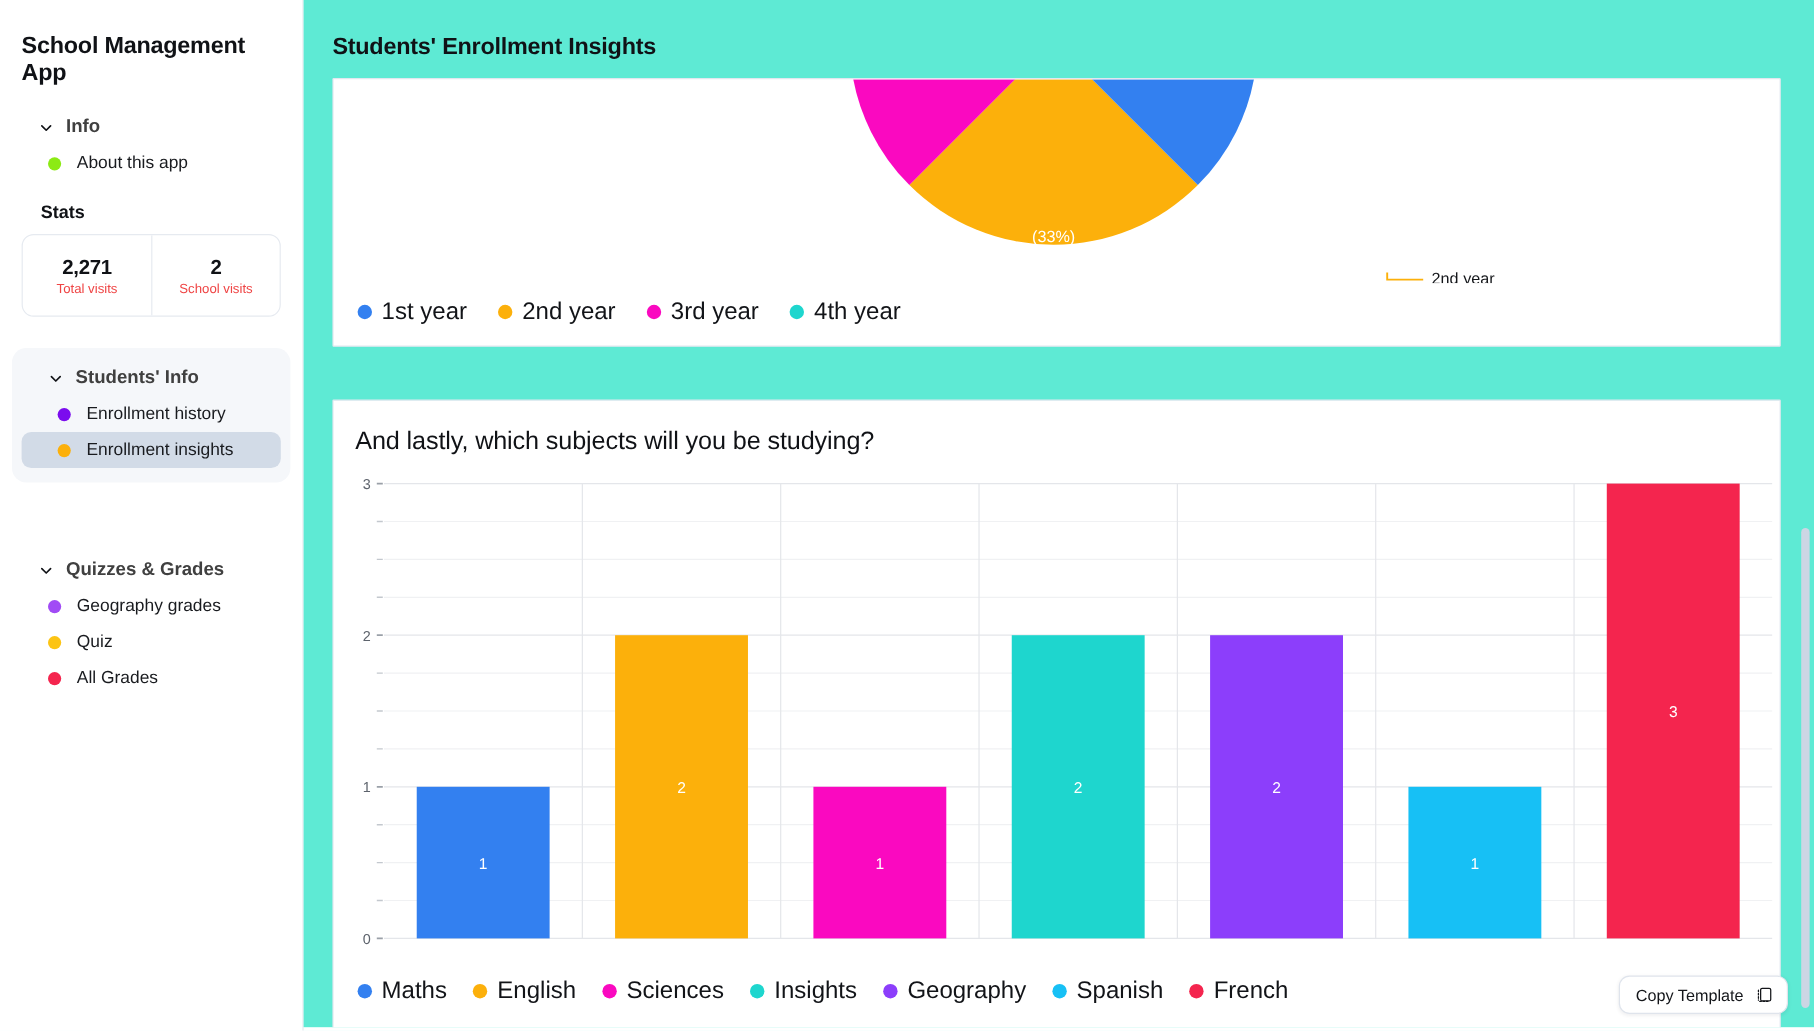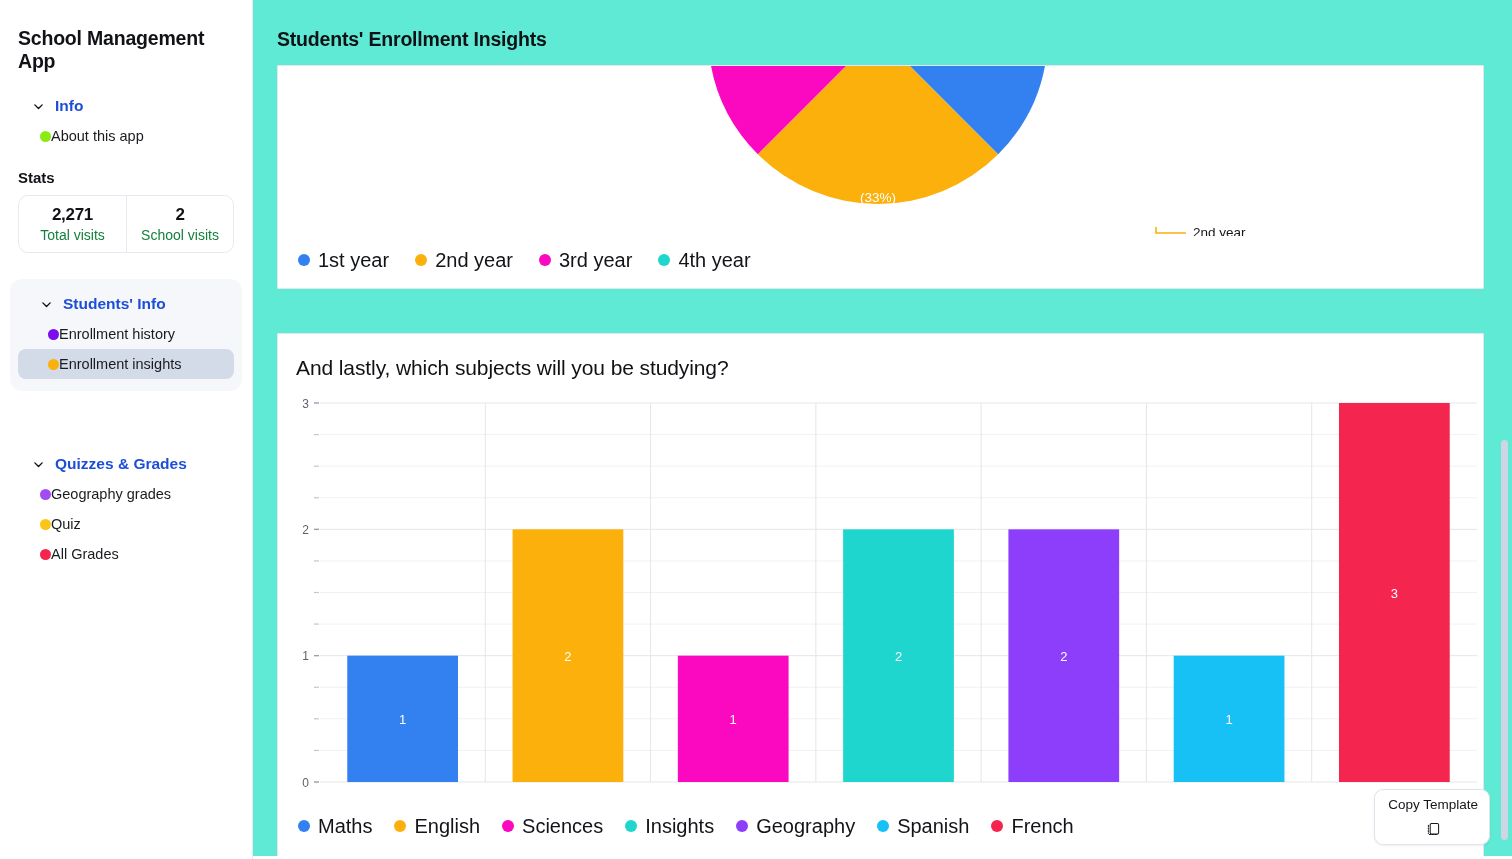--- a/index.html
+++ b/index.html
@@ -22,60 +22,60 @@
     position: relative;
     overflow: hidden;
   }
   .app-title {
     font-size: 19.5px; font-weight: 700; letter-spacing: -0.2px;
     padding-top: 27px; padding-left: 0px; color: #101216;
   }
   .nav-group { margin-top: 0; }
   .group-head {
     display: flex; align-items: center; gap: 10px;
-    font-size: 15.5px; font-weight: 700; color: #1d4ed8;
+    font-size: 15.5px; font-weight: 700; color: #404040;
     padding: 6px 0 6px 14px;
     cursor: pointer;
   }
   .chev { width: 13px; height: 13px; flex: 0 0 13px; display:block; color:#101216; }
   .nav-item {
-    display: flex; align-items: center; gap: 0;
+    display: flex; align-items: center; gap: 13px;
     font-size: 14.5px; color: #191b1f; font-weight: 400;
     padding: 7px 0 7px 22px;
     border-radius: 8px;
     cursor: pointer;
   }
   .nav-item .dot { width: 11px; height: 11px; border-radius: 50%; flex: 0 0 11px; display:block; }
   .panel {
     background: #f5f7fa;
     border-radius: 12px;
     padding: 10px 8px 12px 8px;
     margin: 0 -8px;
   }
   .nav-item.selected { background: #d2dbe7; }
 
   .stats-label {
     font-size: 15px; font-weight: 700; color: #101216;
-    margin-top: 18px; margin-bottom: 9px;
+    margin-top: 18px; margin-bottom: 9px; margin-left: 16px;
   }
   .stats-box {
     display: flex;
     border: 1px solid #e6eaf0;
     border-radius: 10px;
     overflow: hidden;
-    height: 58px;
+    height: 69px;
   }
   .stat {
     flex: 1 1 50%;
     display: flex; flex-direction: column; align-items: center; justify-content: center;
     gap: 2px;
   }
   .stat + .stat { border-left: 1px solid #e6eaf0; }
   .stat-num { font-size: 17px; font-weight: 700; color: #101216; letter-spacing: -0.3px; }
-  .stat-cap { font-size: 14px; color: #15803d; }
+  .stat-cap { font-size: 11px; color: #ef4444; }
 
   
   .main {
     flex: 1 1 auto; height: 856px; position: relative;
     overflow: hidden; padding: 0 28px 0 24px;
     background: #5eead4;
   }
   .page-title {
     font-size: 19.5px; font-weight: 700; letter-spacing: -0.2px;
     padding-top: 28px; margin-bottom: 14px; color: #101216;
@@ -115,21 +115,20 @@
     position: absolute; right: 22px; bottom: 11px;
     display: flex; align-items: center; gap: 9px;
     background: #fff;
     border: 1px solid #dfe4ec;
     border-radius: 9px;
     padding: 7px 11px 7px 13px;
     font-size: 13.5px; color: #14161a;
     cursor: pointer;
     box-shadow: 0 1px 3px rgba(18,22,30,.06);
     z-index: 30;
-    flex-direction: column;
   }
   .copy-ic { width: 16px; height: 16px; display: block; }
 
   
   .scrollbar {
     position: absolute; right: 4px; top: 440px;
     width: 7px; height: 400px;
     background: #ccd6e4; border-radius: 4px;
     z-index: 20; cursor: pointer;
   }

